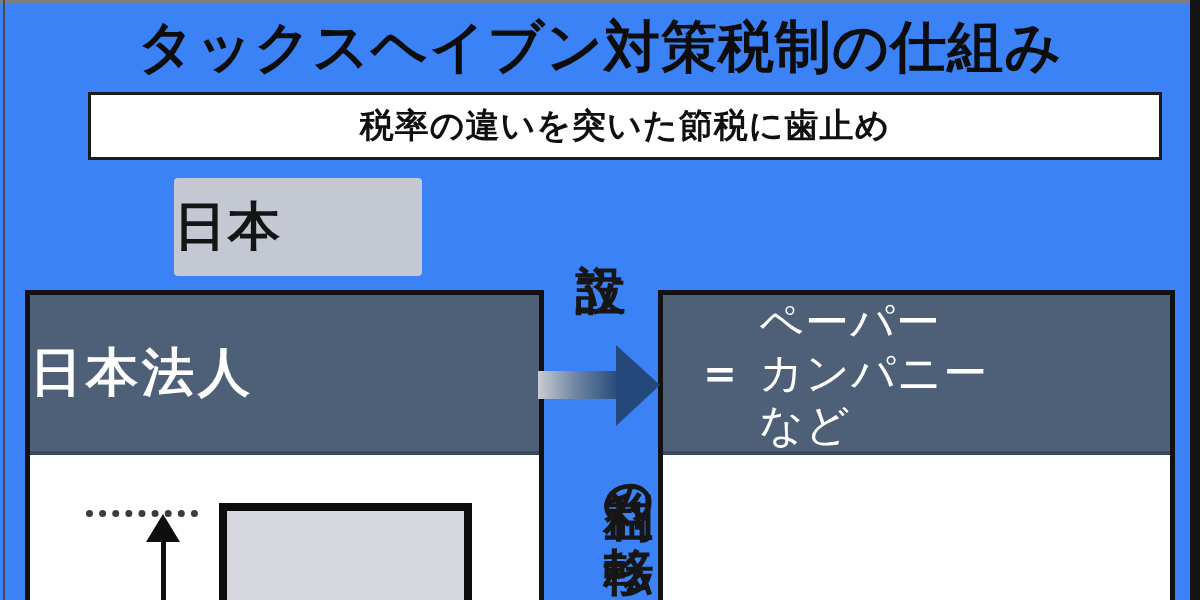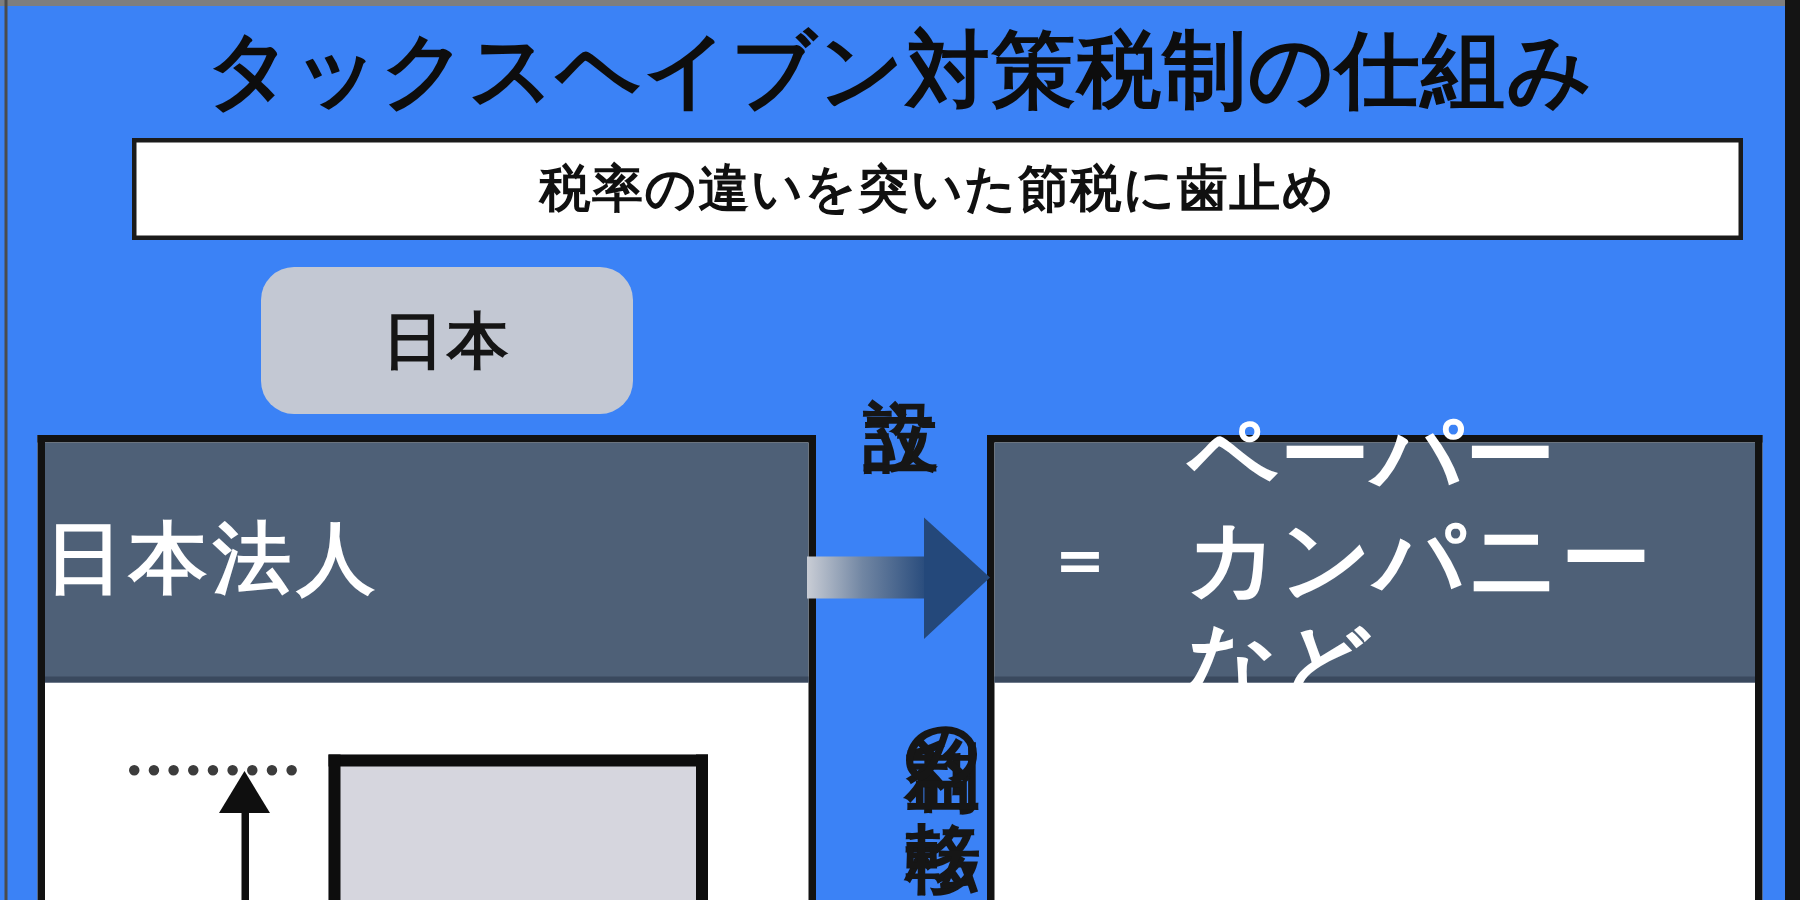--- a/index.html
+++ b/index.html
@@ -34,23 +34,23 @@
     display: flex; align-items: center; justify-content: center;
   }
   .subtitle-box .subtitle-text {
     font-size: 34px; font-weight: 600; color: #101010;
     letter-spacing: 1px; white-space: nowrap;
   }
 
   .region-label {
     position: absolute;
     background: #c3c8d3;
-    border-radius: 22px;
-    display: flex; align-items: center; justify-content: center;
-    font-size: 41px; font-weight: 700; color: #151515;
+    border-radius: 4px;
+    display: flex; align-items: center; 
+    font-size: 52px; font-weight: 700; color: #151515;
     letter-spacing: 2px;
   }
   .region-label.japan   { left: 174px; top: 178px; width: 248px; height: 98px; }
   .region-label.low-tax { left: 798px; top: 178px; width: 274px; height: 92px; }
 
   .entity-box {
     position: absolute; top: 290px; height: 320px;
     background: #ffffff;
     border: 5px solid #121212;
     border-bottom: none;
@@ -65,22 +65,22 @@
     display: flex; align-items: center; justify-content: flex-start;
     color: #ffffff;
   }
   .entity-header .corp-name {
     font-size: 52px; font-weight: 700; letter-spacing: 4px; white-space: nowrap;
   }
   .entity-box.right .entity-header { justify-content: flex-start; padding-left: 12px; }
   .equals-sign { font-size: 46px; font-weight: 700; margin: 0 16px 0 22px; }
   .alias-lines { display: block; text-align: left; }
   .alias-lines span {
-    display: block; font-size: 60px; font-weight: 700; line-height: 1.16;
-    letter-spacing: 1px; white-space: nowrap; margin-left: 32px;
+    display: block; font-size: 44px; font-weight: 400; line-height: 1.16;
+    letter-spacing: 1px; white-space: nowrap;
   }
 
   
   .vtext {
     position: absolute;
     writing-mode: vertical-rl; text-orientation: upright;
     color: #161616; font-weight: 600;
   }
   .establish-label { left: 568px; top: 224px; height: 112px; font-size: 50px; }
   .profit-label    { left: 546px; top: 451px; height: 152px; width: 110px;

